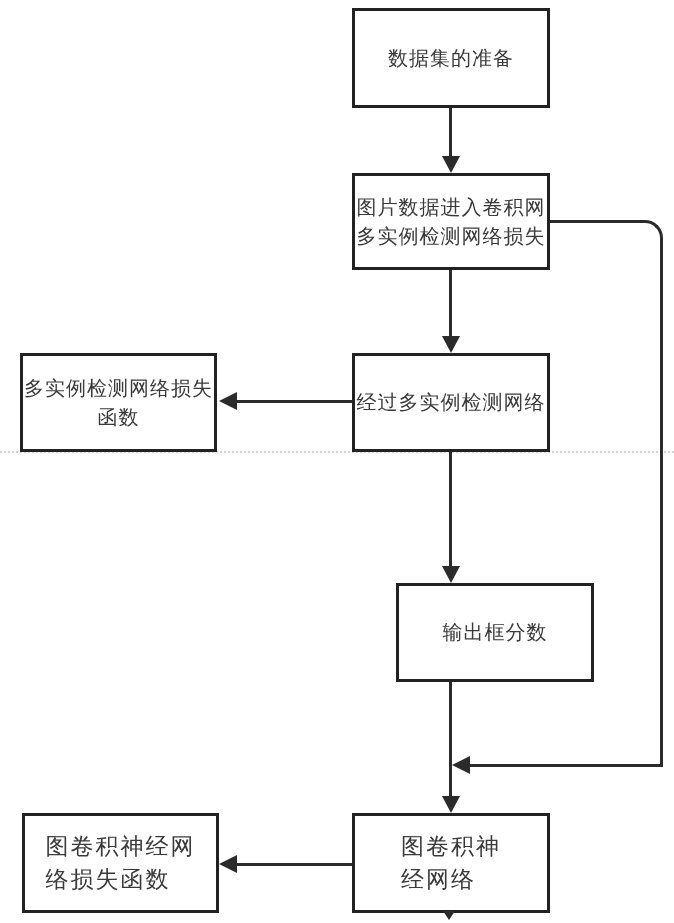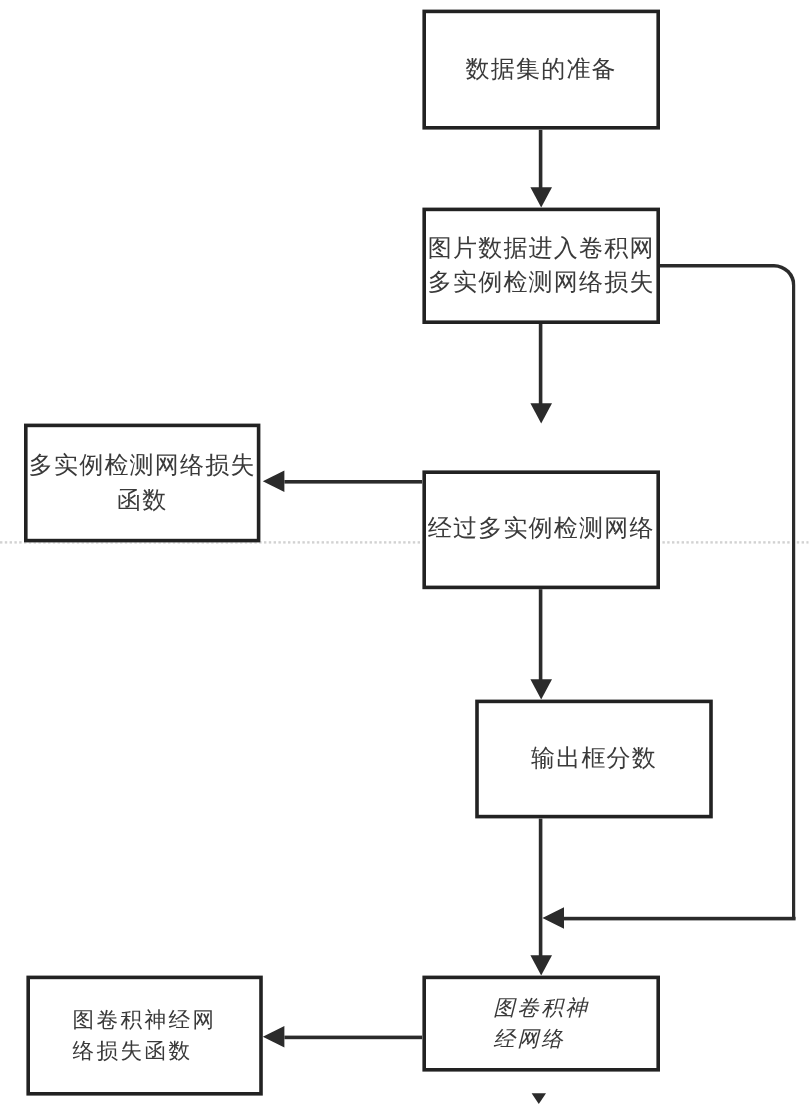--- a/index.html
+++ b/index.html
@@ -86,21 +86,21 @@
     justify-content: center;
     text-align: center;
     font-size: 20px;
     letter-spacing: 1px;
     line-height: 1.45;
     color: #3a3a3a;
     z-index: 2;
   }
   .node .label { white-space: pre-line; }
   .node.align-left .label { text-align: left; }
-  .node.big { font-size: 18px; letter-spacing: 2px; }
+  .node.big { font-size: 23px; letter-spacing: 2px; }
 </style>
 </head>
 <body>
 
 <div class="canvas">
 
   <div class="dotted-line"></div>
 
   <div class="vline" style="left:449px; top:108px; height:51px;"></div>
   <div class="arrow-down" style="left:442px; top:156px;"></div>
@@ -128,34 +128,34 @@
 
   <div class="node" style="left:352px; top:8px; width:198px; height:100px;">
     <span class="label">数据集的准备</span>
   </div>
 
   <div class="node" style="left:352px; top:173px; width:198px; height:97px;">
     <span class="label">图片数据进入卷积网
 多实例检测网络损失</span>
   </div>
 
-  <div class="node" style="left:352px; top:353px; width:198px; height:99px;margin-top:39px;">
+  <div class="node" style="left:352px; top:353px; width:198px; height:99px;">
     <span class="label">经过多实例检测网络</span>
   </div>
 
   <div class="node" style="left:20px; top:353px; width:197px; height:99px;">
     <span class="label">多实例检测网络损失
 函数</span>
   </div>
 
   <div class="node" style="left:352px; top:583px; width:198px; height:99px;margin-left:44px;">
     <span class="label">输出框分数</span>
   </div>
 
-  <div class="node big align-left" style="left:352px; top:813px; width:198px; height:80px;font-style:italic;">
+  <div class="node big align-left" style="left:352px; top:813px; width:198px; height:100px;">
     <span class="label">图卷积神
 经网络</span>
   </div>
 
   <div class="node big align-left" style="left:22px; top:813px; width:197px; height:100px;">
     <span class="label">图卷积神经网
 络损失函数</span>
   </div>
 
 </div>

